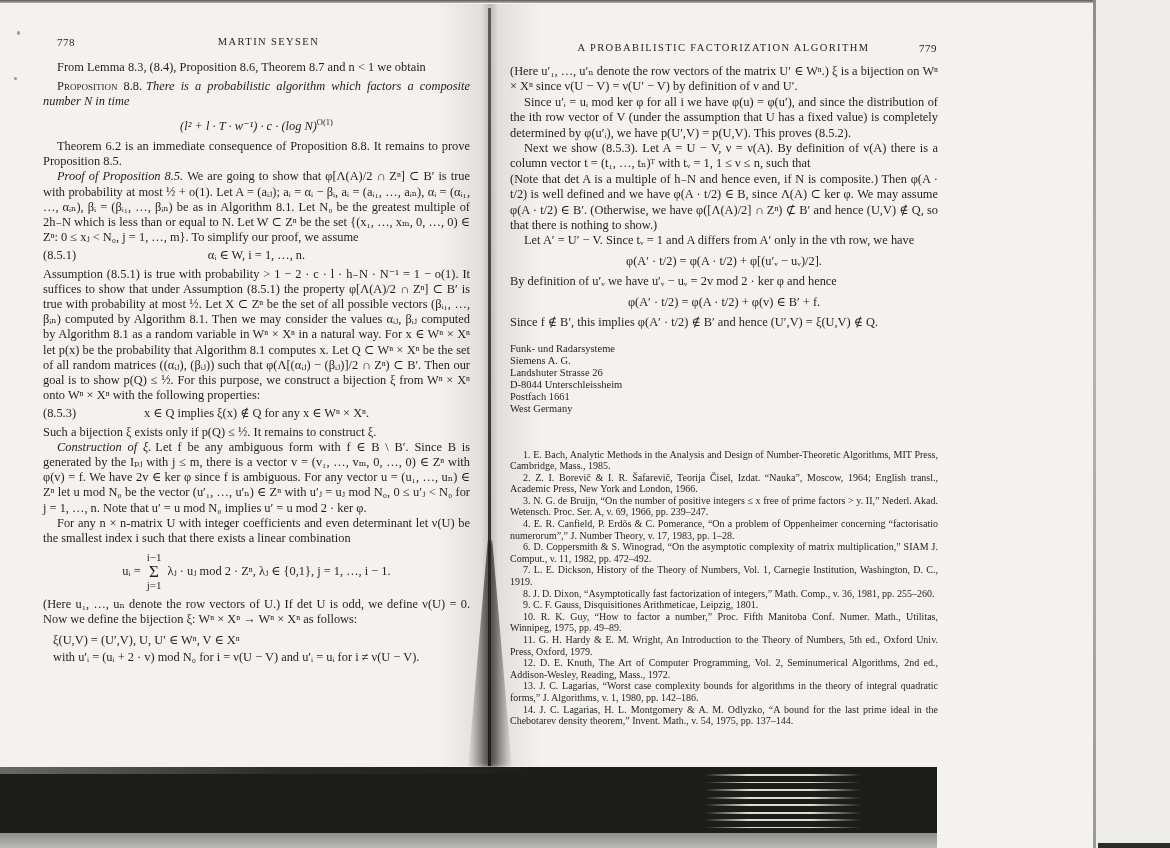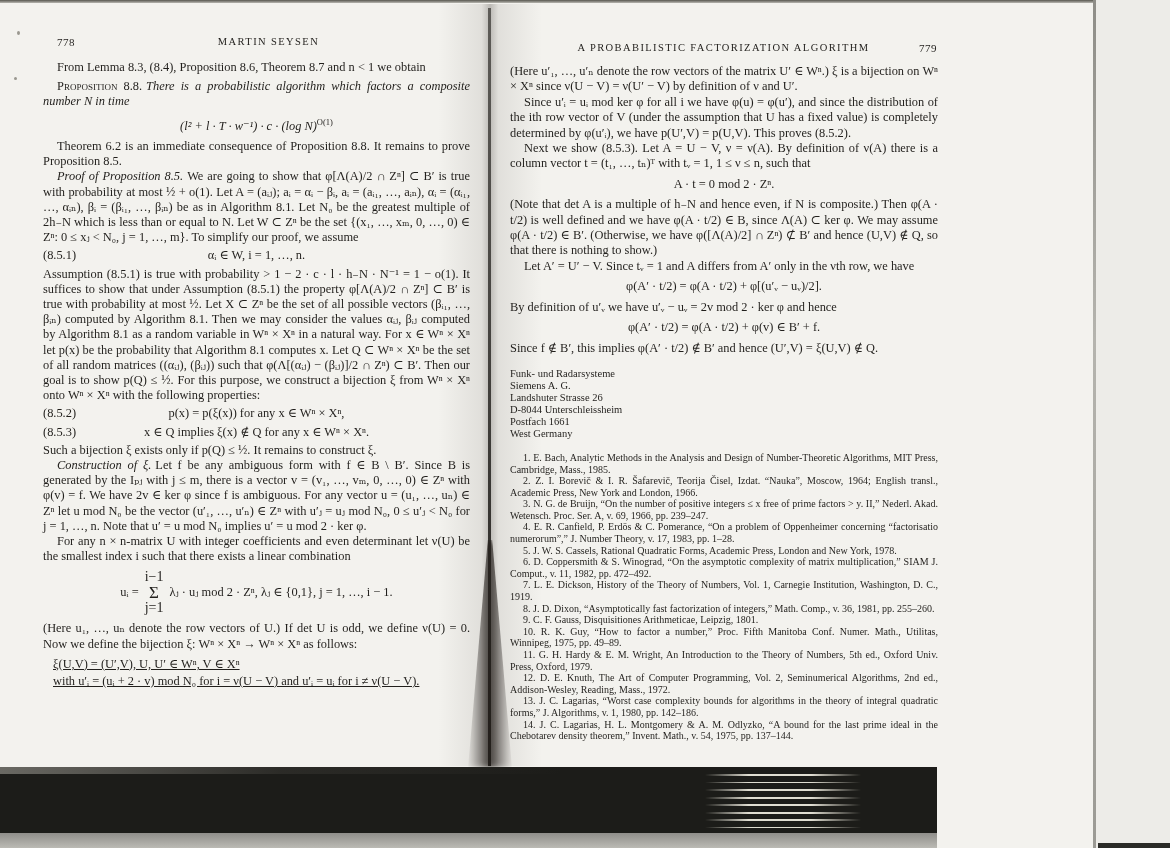--- a/index.html
+++ b/index.html
@@ -56,27 +56,27 @@
   .sc{font-variant:small-caps;margin-right:4px;}
   .lead{margin-right:4px;}
 
   .disp{margin:5px 0;text-align:center;text-indent:0;}
   .disp.tagged{position:relative;margin:3px 0;}
   .eqtag{position:absolute;left:0;}
   .disp sup{font-size:8.5px;}
   .sum-disp{display:flex;justify-content:center;align-items:center;gap:6px;margin:6px 0;}
   .sigma-block{display:inline-flex;flex-direction:column;align-items:center;line-height:1;}
   .sigma-block .sigma{font-size:17px;}
-  .sigma-block .lim{font-size:14px;}
+  .sigma-block .lim{font-size:11px;}
   .xi-block{margin:5px 0 0 10px;text-align:left;}
-  .xi-block div{margin-bottom:2px;text-decoration:underline;}
+  .xi-block div{margin-bottom:2px;}
 
   .address{margin-top:12px;font-size:10.5px;line-height:12px;text-align:left;}
   .address div{margin:0;}
-  .references{margin-top:12px;font-size:10px;line-height:11.6px;}
+  .references{margin-top:34px;font-size:10px;line-height:11.6px;}
   .ref{text-indent:13px;margin:0;text-align:justify;}
 </style>
 </head>
 <body>
 
 <div class="topline"></div>
 <div class="fold-gradient"></div>
 <div class="fold-line"></div>
 <div class="fold-shadow"></div>
 <div class="backing"></div>
@@ -95,21 +95,20 @@
 </div>
 
 <div class="pagebody lp-body">
   <p class="indent">From Lemma 8.3, (8.4), Proposition 8.6, Theorem 8.7 and n &lt; 1 we obtain</p>
   <p class="indent space-above"><span class="sc">Proposition 8.8.</span><span class="it">There is a probabilistic algorithm which factors a composite number N in time</span></p>
   <div class="disp"><span class="it">(l² + l · T · w⁻¹) · c · (log N)</span><sup>O(1)</sup></div>
   <p class="indent space-above">Theorem 6.2 is an immediate consequence of Proposition 8.8. It remains to prove Proposition 8.5.</p>
   <p class="indent"><span class="it lead">Proof of Proposition 8.5.</span><span>We are going to show that φ[Λ(A)/2 ∩ Zⁿ] ⊂ B′ is true with probability at most ½ + o(1). Let A = (aᵢⱼ); aᵢ = αᵢ − βᵢ, aᵢ = (aᵢ₁, …, aᵢₙ), αᵢ = (αᵢ₁, …, αᵢₙ), βᵢ = (βᵢ₁, …, βᵢₙ) be as in Algorithm 8.1. Let N₀ be the greatest multiple of 2h₋N which is less than or equal to N. Let W ⊂ Zⁿ be the set {(x₁, …, xₘ, 0, …, 0) ∈ Zⁿ: 0 ≤ xⱼ &lt; N₀, j = 1, …, m}. To simplify our proof, we assume</span></p>
   <div class="disp tagged"><span class="eqtag">(8.5.1)</span><span>αᵢ ∈ W,      i = 1, …, n.</span></div>
   <p>Assumption (8.5.1) is true with probability &gt; 1 − 2 · c · l · h₋N · N⁻¹ = 1 − o(1). It suffices to show that under Assumption (8.5.1) the property φ[Λ(A)/2 ∩ Zⁿ] ⊂ B′ is true with probability at most ½. Let X ⊂ Zⁿ be the set of all possible vectors (βᵢ₁, …, βᵢₙ) computed by Algorithm 8.1. Then we may consider the values αᵢⱼ, βᵢⱼ computed by Algorithm 8.1 as a random variable in Wⁿ × Xⁿ in a natural way. For x ∈ Wⁿ × Xⁿ let p(x) be the probability that Algorithm 8.1 computes x. Let Q ⊂ Wⁿ × Xⁿ be the set of all random matrices ((αᵢⱼ), (βᵢⱼ)) such that φ(Λ[(αᵢⱼ) − (βᵢⱼ)]/2 ∩ Zⁿ) ⊂ B′. Then our goal is to show p(Q) ≤ ½. For this purpose, we construct a bijection ξ from Wⁿ × Xⁿ onto Wⁿ × Xⁿ with the following properties:</p>
-  <div class="disp tagged"><span class="eqtag">(8.5.2)</span><span>p(x) = p(ξ(x))   for any x ∈ Wⁿ × Xⁿ,</span></div>
   <div class="disp tagged"><span class="eqtag">(8.5.3)</span><span>x ∈ Q   implies   ξ(x) ∉ Q for any x ∈ Wⁿ × Xⁿ.</span></div>
   <p>Such a bijection ξ exists only if p(Q) ≤ ½. It remains to construct ξ.</p>
   <p class="indent"><span class="it lead">Construction of ξ.</span><span>Let f be any ambiguous form with f ∈ B \ B′. Since B is generated by the Iₚⱼ with j ≤ m, there is a vector v = (v₁, …, vₘ, 0, …, 0) ∈ Zⁿ with φ(v) = f. We have 2v ∈ ker φ since f is ambiguous. For any vector u = (u₁, …, uₙ) ∈ Zⁿ let u mod N₀ be the vector (u′₁, …, u′ₙ) ∈ Zⁿ with u′ⱼ = uⱼ mod N₀, 0 ≤ u′ⱼ &lt; N₀ for j = 1, …, n. Note that u′ = u mod N₀ implies u′ = u mod 2 · ker φ.</span></p>
   <p class="indent">For any n × n-matrix U with integer coefficients and even determinant let ν(U) be the smallest index i such that there exists a linear combination</p>
   <div class="disp sum-disp">
     <span>uᵢ =</span>
     <span class="sigma-block">
       <span class="lim">i−1</span>
       <span class="sigma">Σ</span>
       <span class="lim">j=1</span>
@@ -125,21 +124,20 @@
 
 <div class="runhead rp-head">
   <span class="headtitle">A PROBABILISTIC FACTORIZATION ALGORITHM</span>
   <span class="pageno">779</span>
 </div>
 
 <div class="pagebody rp-body">
   <p>(Here u′₁, …, u′ₙ denote the row vectors of the matrix U′ ∈ Wⁿ.) ξ is a bijection on Wⁿ × Xⁿ since ν(U − V) = ν(U′ − V) by definition of ν and U′.</p>
   <p class="indent">Since u′ᵢ = uᵢ mod ker φ for all i we have φ(u) = φ(u′), and since the distribution of the ith row vector of V (under the assumption that U has a fixed value) is completely determined by φ(u′ᵢ), we have p(U′,V) = p(U,V). This proves (8.5.2).</p>
   <p class="indent">Next we show (8.5.3). Let A = U − V, ν = ν(A). By definition of ν(A) there is a column vector t = (t₁, …, tₙ)ᵀ with tᵥ = 1, 1 ≤ ν ≤ n, such that</p>
-  <div class="disp">A · t = 0 mod 2 · Zⁿ.</div>
   <p>(Note that det A is a multiple of h₋N and hence even, if N is composite.) Then φ(A · t/2) is well defined and we have φ(A · t/2) ∈ B, since Λ(A) ⊂ ker φ. We may assume φ(A · t/2) ∈ B′. (Otherwise, we have φ([Λ(A)/2] ∩ Zⁿ) ⊄ B′ and hence (U,V) ∉ Q, so that there is nothing to show.)</p>
   <p class="indent">Let A′ = U′ − V. Since tᵥ = 1 and A differs from A′ only in the νth row, we have</p>
   <div class="disp">φ(A′ · t/2) = φ(A · t/2) + φ[(u′ᵥ − uᵥ)/2].</div>
   <p>By definition of u′ᵥ we have u′ᵥ − uᵥ = 2v mod 2 · ker φ and hence</p>
   <div class="disp">φ(A′ · t/2) = φ(A · t/2) + φ(v) ∈ B′ + f.</div>
   <p>Since f ∉ B′, this implies φ(A′ · t/2) ∉ B′ and hence (U′,V) = ξ(U,V) ∉ Q.</p>
 
   <div class="address">
     <div>Funk- und Radarsysteme</div>
     <div>Siemens A. G.</div>
@@ -147,21 +145,20 @@
     <div>D-8044 Unterschleissheim</div>
     <div>Postfach 1661</div>
     <div>West Germany</div>
   </div>
 
   <div class="references">
     <div class="ref">1. E. Bach, Analytic Methods in the Analysis and Design of Number-Theoretic Algorithms, MIT Press, Cambridge, Mass., 1985.</div>
     <div class="ref">2. Z. I. Borevič &amp; I. R. Šafarevič, Teorija Čisel, Izdat. “Nauka”, Moscow, 1964; English transl., Academic Press, New York and London, 1966.</div>
     <div class="ref">3. N. G. de Bruijn, “On the number of positive integers ≤ x free of prime factors &gt; y. II,” Nederl. Akad. Wetensch. Proc. Ser. A, v. 69, 1966, pp. 239–247.</div>
     <div class="ref">4. E. R. Canfield, P. Erdös &amp; C. Pomerance, “On a problem of Oppenheimer concerning “factorisatio numerorum”,” J. Number Theory, v. 17, 1983, pp. 1–28.</div>
-    <div class="ref">5. J. W. S. Cassels, Rational Quadratic Forms, Academic Press, London and New York, 1978.</div>
     <div class="ref">6. D. Coppersmith &amp; S. Winograd, “On the asymptotic complexity of matrix multiplication,” SIAM J. Comput., v. 11, 1982, pp. 472–492.</div>
     <div class="ref">7. L. E. Dickson, History of the Theory of Numbers, Vol. 1, Carnegie Institution, Washington, D. C., 1919.</div>
     <div class="ref">8. J. D. Dixon, “Asymptotically fast factorization of integers,” Math. Comp., v. 36, 1981, pp. 255–260.</div>
     <div class="ref">9. C. F. Gauss, Disquisitiones Arithmeticae, Leipzig, 1801.</div>
     <div class="ref">10. R. K. Guy, “How to factor a number,” Proc. Fifth Manitoba Conf. Numer. Math., Utilitas, Winnipeg, 1975, pp. 49–89.</div>
     <div class="ref">11. G. H. Hardy &amp; E. M. Wright, An Introduction to the Theory of Numbers, 5th ed., Oxford Univ. Press, Oxford, 1979.</div>
     <div class="ref">12. D. E. Knuth, The Art of Computer Programming, Vol. 2, Seminumerical Algorithms, 2nd ed., Addison-Wesley, Reading, Mass., 1972.</div>
     <div class="ref">13. J. C. Lagarias, “Worst case complexity bounds for algorithms in the theory of integral quadratic forms,” J. Algorithms, v. 1, 1980, pp. 142–186.</div>
     <div class="ref">14. J. C. Lagarias, H. L. Montgomery &amp; A. M. Odlyzko, “A bound for the last prime ideal in the Chebotarev density theorem,” Invent. Math., v. 54, 1975, pp. 137–144.</div>
   </div>

